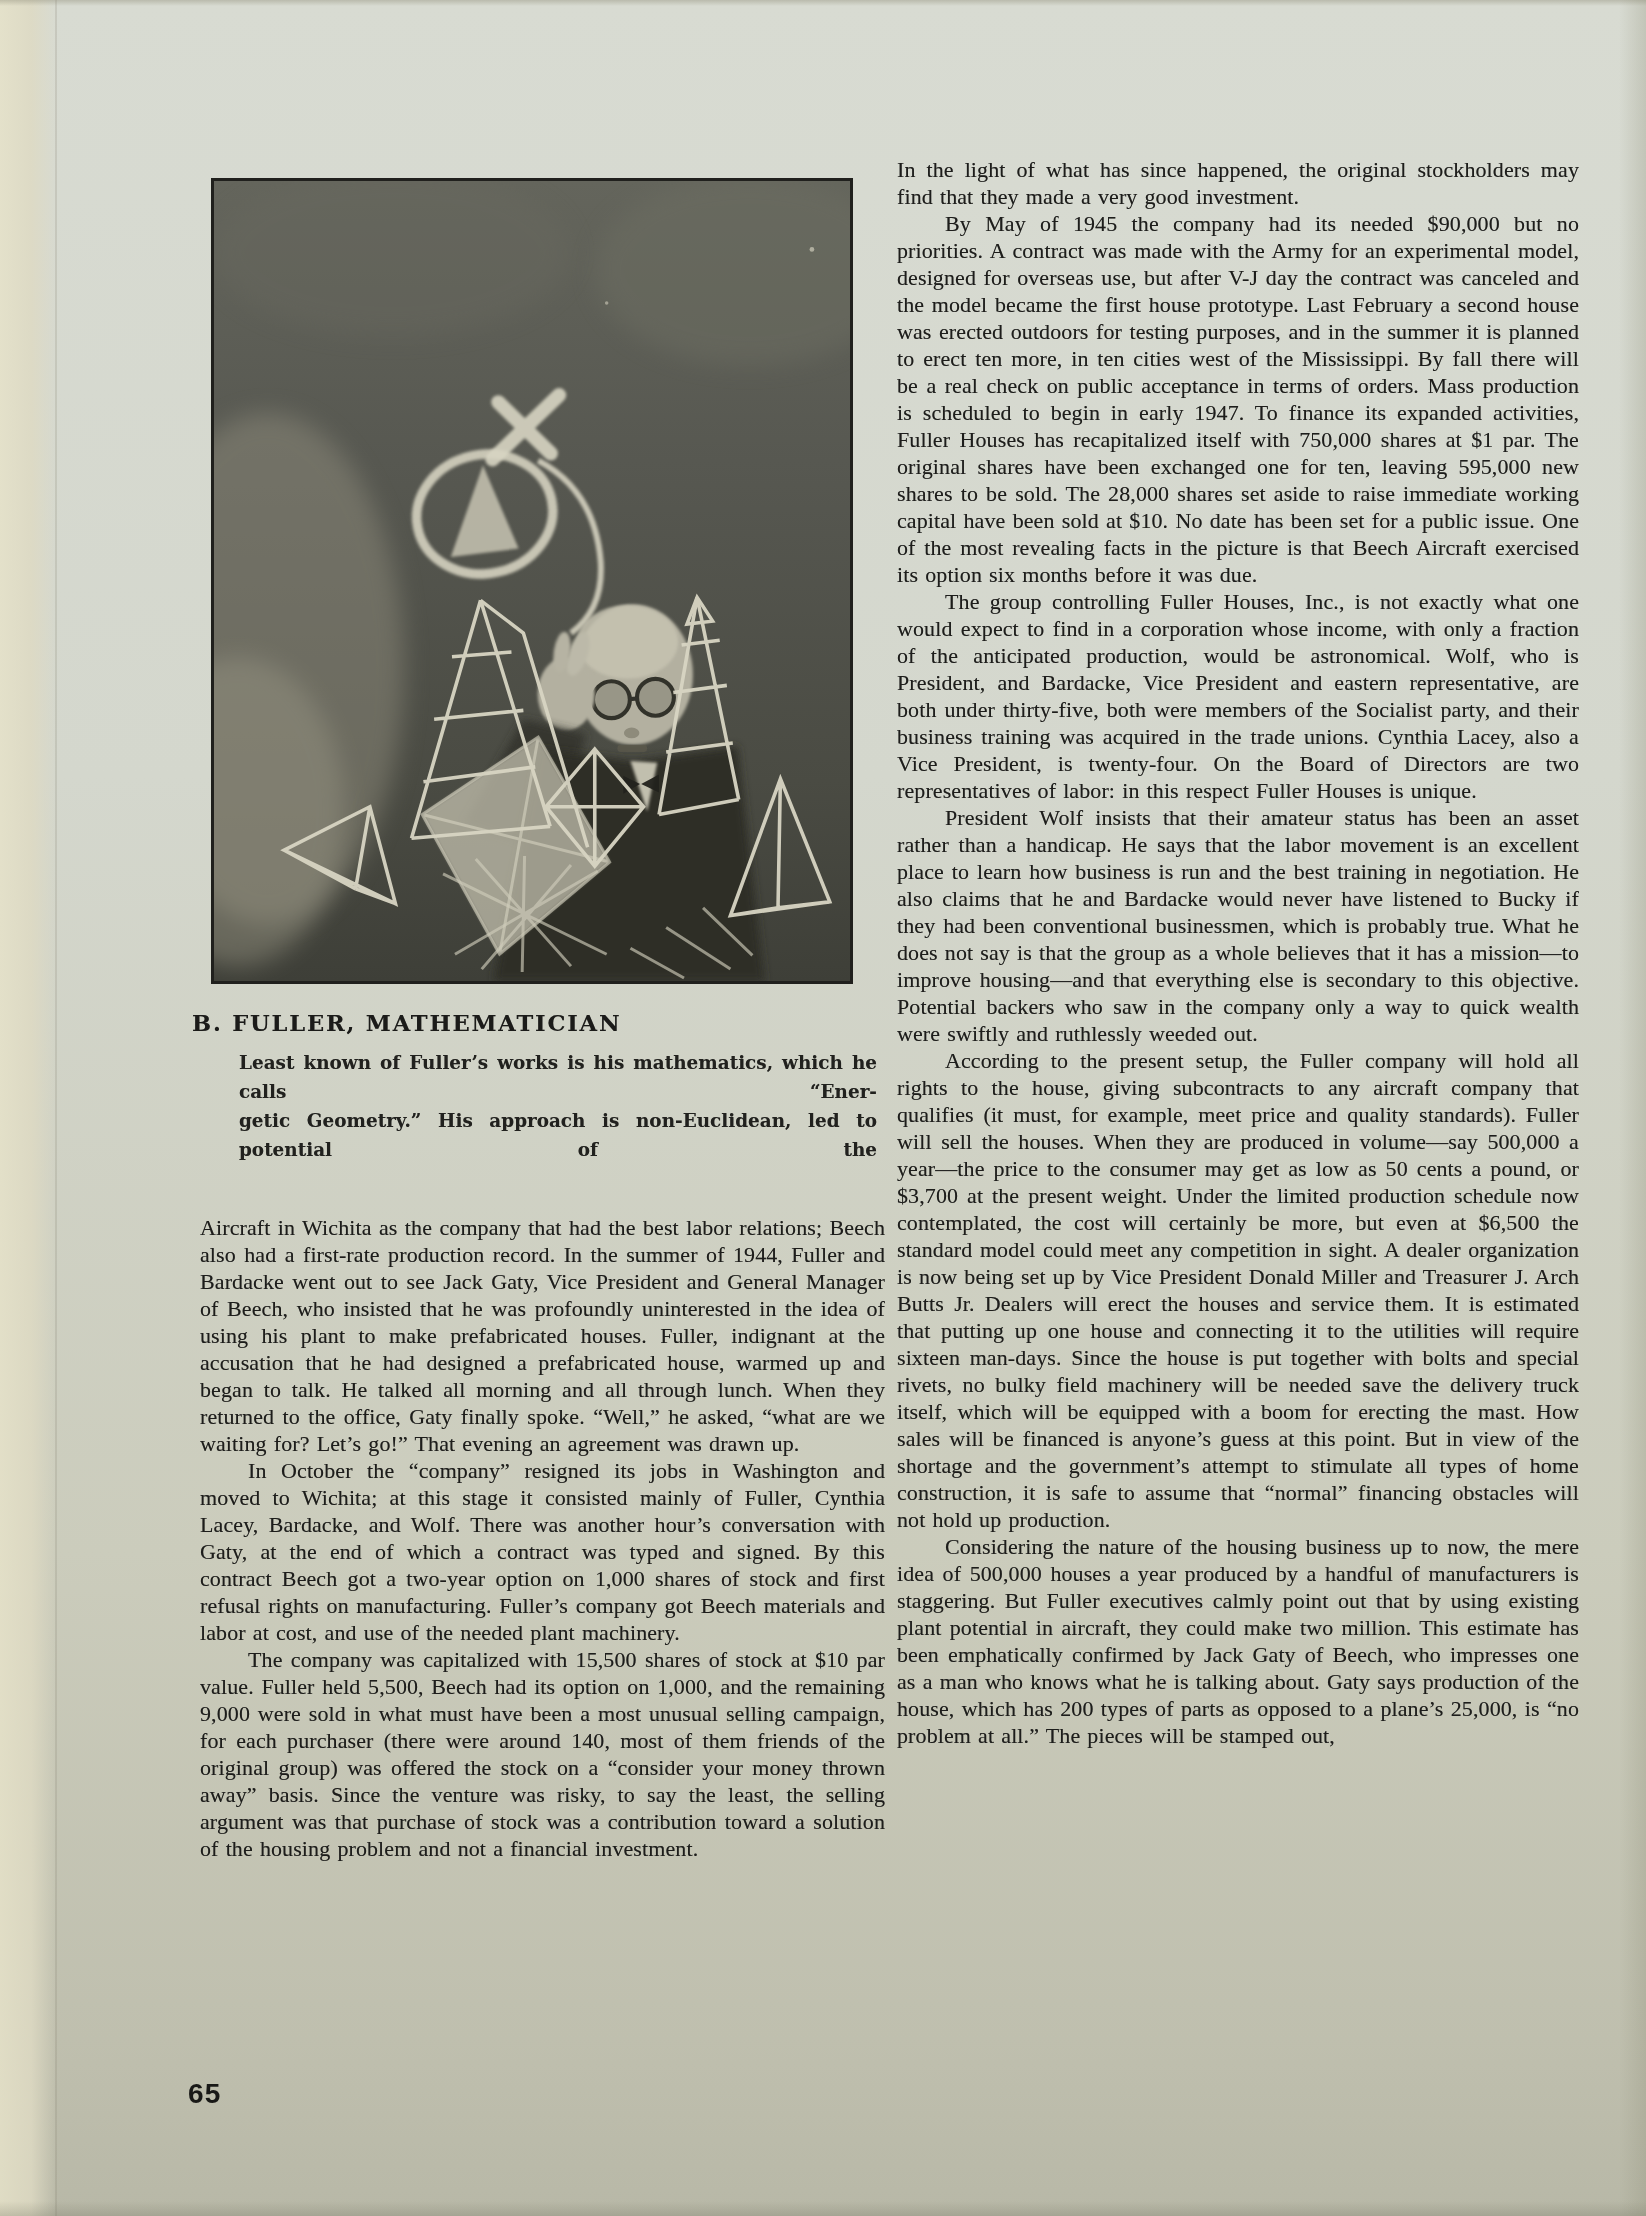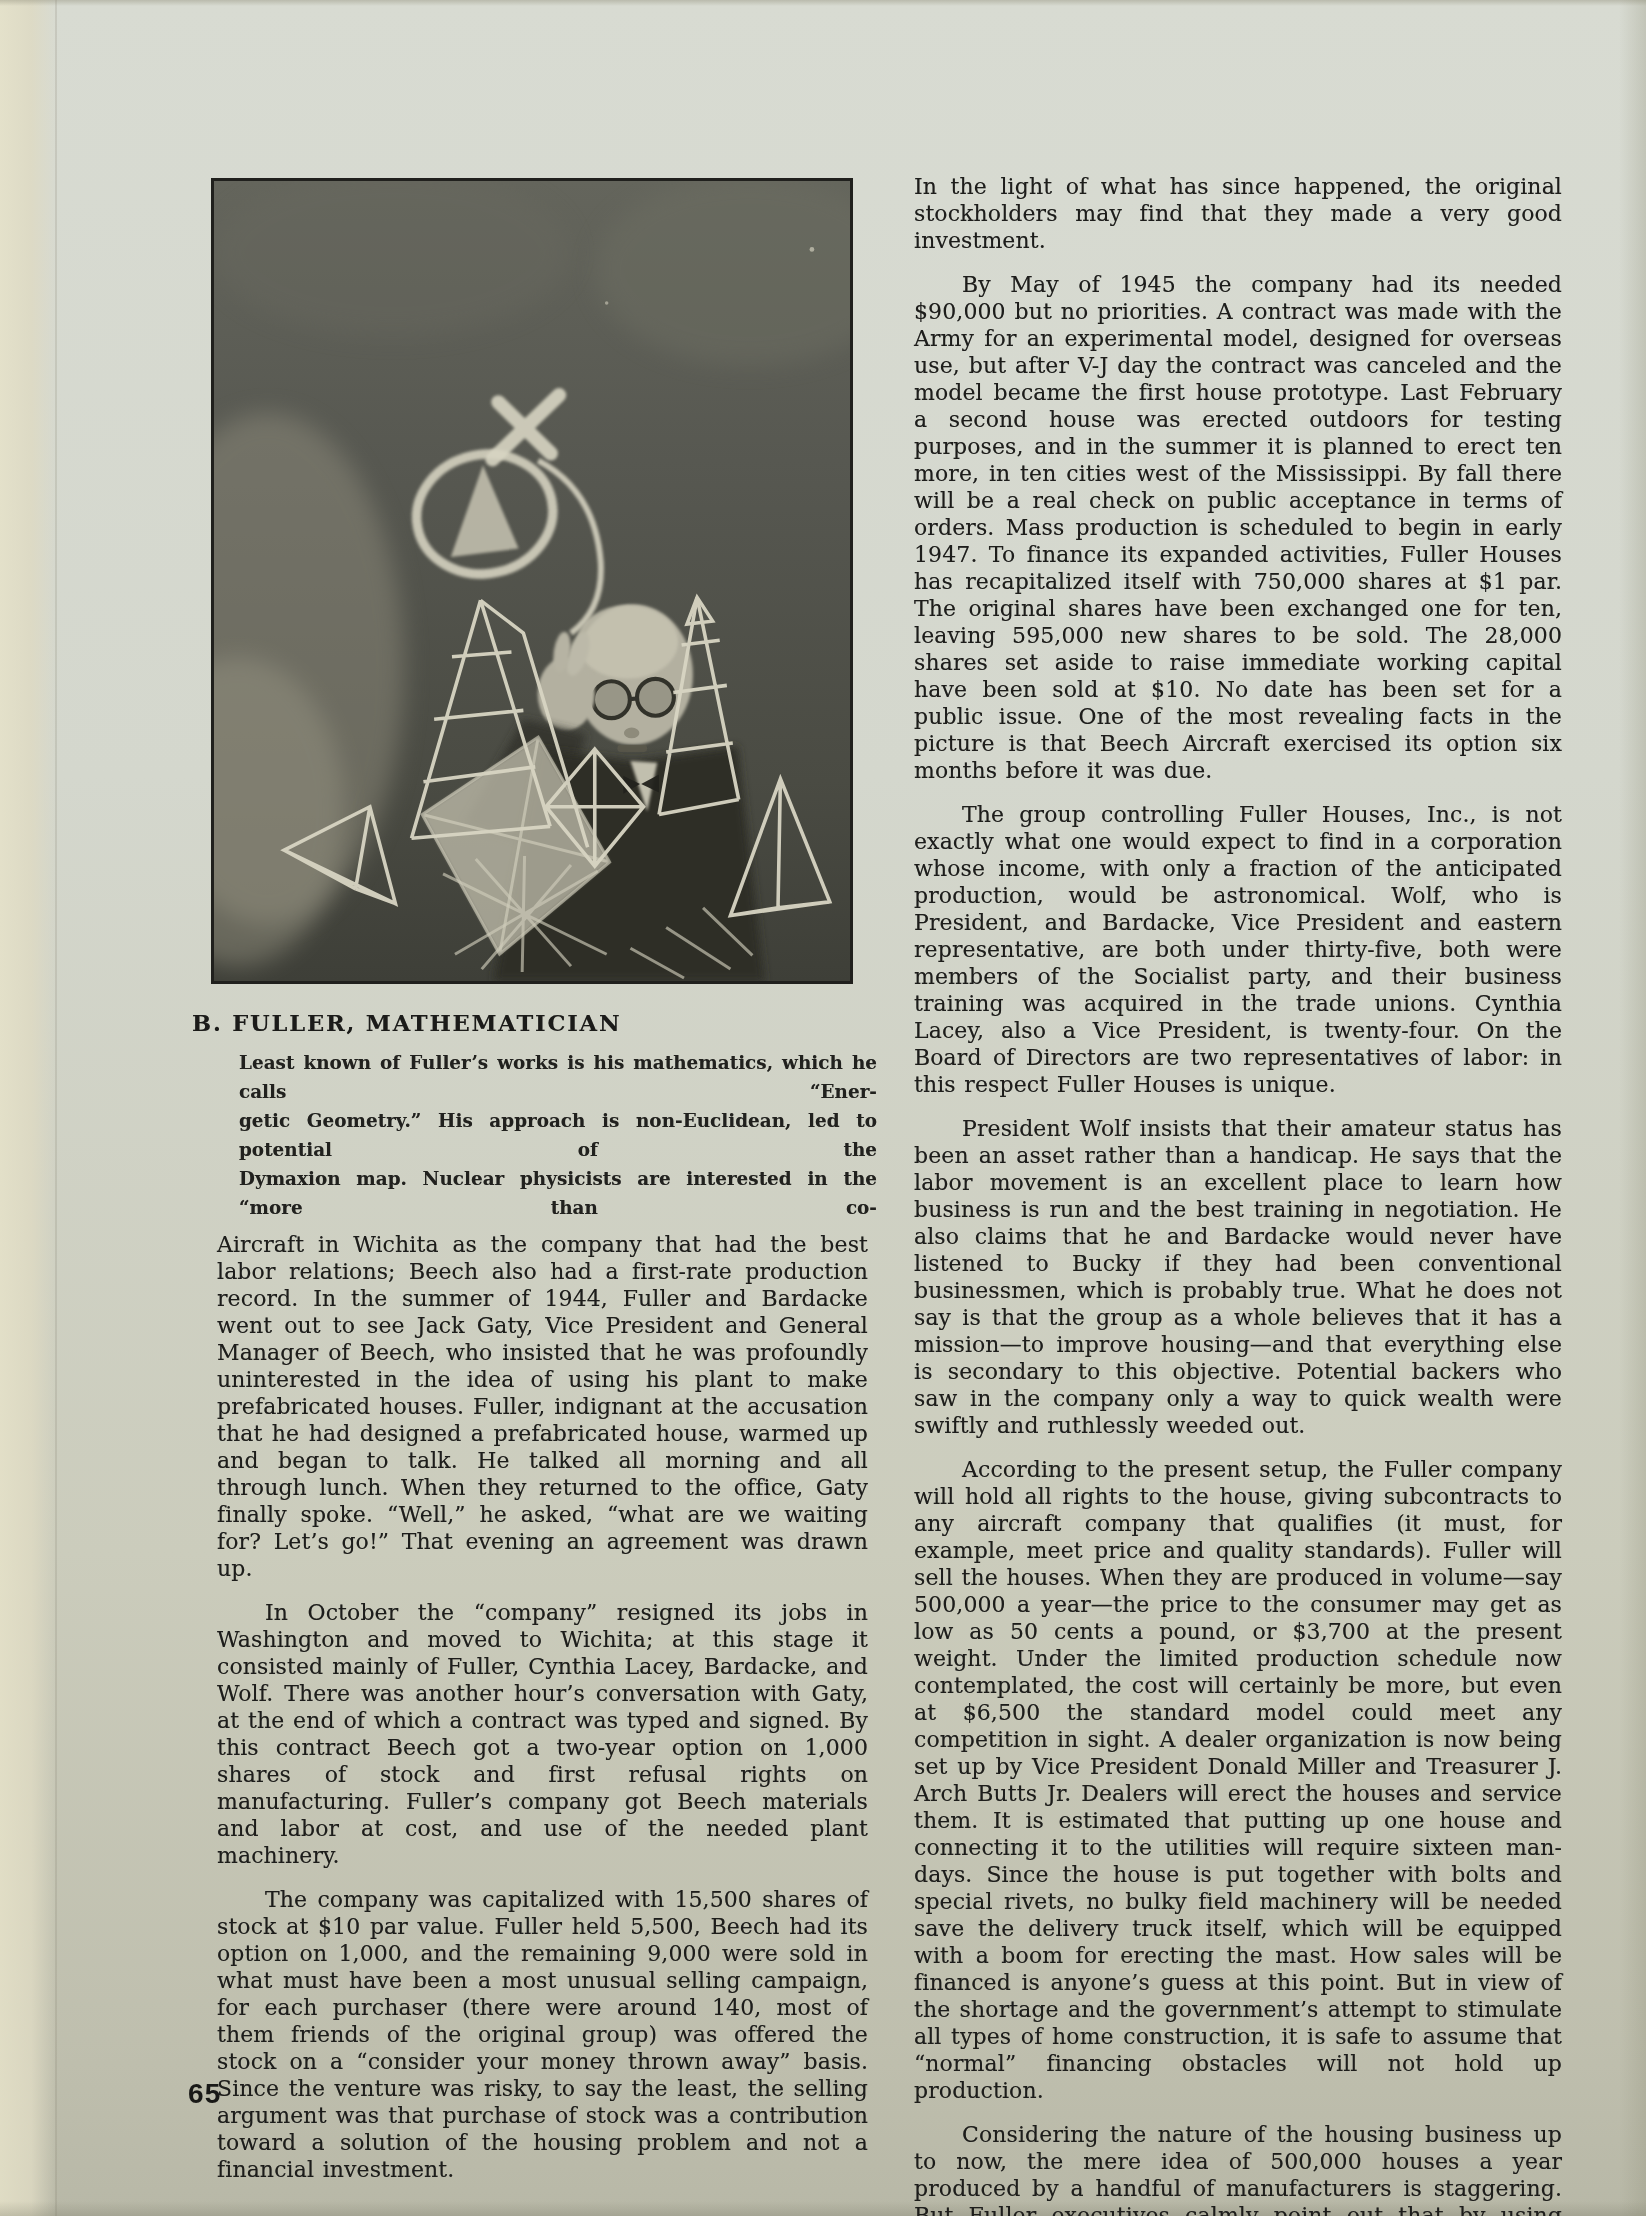--- a/index.html
+++ b/index.html
@@ -54,21 +54,21 @@
   .cap-line.jl{text-align-last:justify;}
   .col{
     position:absolute;
     font-size:22px;line-height:27px;
     text-align:justify;text-justify:inter-word;
     word-spacing:1.5px;letter-spacing:0.1px;
     color:#1d1d1b;text-shadow:0 0 0.6px rgba(25,25,23,.42);
   }
   .col-left{left:200px;top:1214px;width:685px;}
   .col-right{left:897px;top:156px;width:682px;}
-  .para{margin:17px;padding:0;}
+  .para{margin:0;padding:0;font-family:Liberation Serif, serif;}
   .para.ind{text-indent:48px;}
   .page-number{
     position:absolute;left:188px;top:2078px;
     font-family:"Liberation Sans","DejaVu Sans",sans-serif;
     font-weight:700;font-size:28px;letter-spacing:1.2px;color:#191917;
   }
 </style>
 </head>
 <body>
 
@@ -163,21 +163,20 @@
       <circle cx="1005" cy="115" r="4" fill="#cfccba" opacity="0.7"></circle>
       <circle cx="660" cy="205" r="3" fill="#cfccba" opacity="0.6"></circle>
     </svg>
   </div>
 
   <div class="caption-title">B. FULLER, MATHEMATICIAN</div>
 
   <div class="caption-body">
     <div class="cap-line jl">Least known of Fuller’s works is his mathematics, which he calls “Ener-</div>
     <div class="cap-line jl">getic Geometry.” His approach is non-Euclidean, led to potential of the</div>
-    <div class="cap-line jl">Dymaxion map. Nuclear physicists are interested in the “more than co-</div>
   </div>
 
   <div class="col col-left">
     <p class="para">Aircraft in Wichita as the company that had the best labor relations; Beech also had a first-rate production record. In the summer of 1944, Fuller and Bardacke went out to see Jack Gaty, Vice President and General Manager of Beech, who insisted that he was profoundly uninterested in the idea of using his plant to make prefabricated houses. Fuller, indignant at the accusation that he had designed a prefabricated house, warmed up and began to talk. He talked all morning and all through lunch. When they returned to the office, Gaty finally spoke. “Well,” he asked, “what are we waiting for? Let’s go!” That evening an agreement was drawn up.</p>
     <p class="para ind">In October the “company” resigned its jobs in Washington and moved to Wichita; at this stage it consisted mainly of Fuller, Cynthia Lacey, Bardacke, and Wolf. There was another hour’s conversation with Gaty, at the end of which a contract was typed and signed. By this contract Beech got a two-year option on 1,000 shares of stock and first refusal rights on manufacturing. Fuller’s company got Beech materials and labor at cost, and use of the needed plant machinery.</p>
     <p class="para ind">The company was capitalized with 15,500 shares of stock at $10 par value. Fuller held 5,500, Beech had its option on 1,000, and the remaining 9,000 were sold in what must have been a most unusual selling campaign, for each purchaser (there were around 140, most of them friends of the original group) was offered the stock on a “consider your money thrown away” basis. Since the venture was risky, to say the least, the selling argument was that purchase of stock was a contribution toward a solution of the housing problem and not a financial investment.</p>
   </div>
 
   <div class="col col-right">
     <p class="para">In the light of what has since happened, the original stockholders may find that they made a very good investment.</p>

